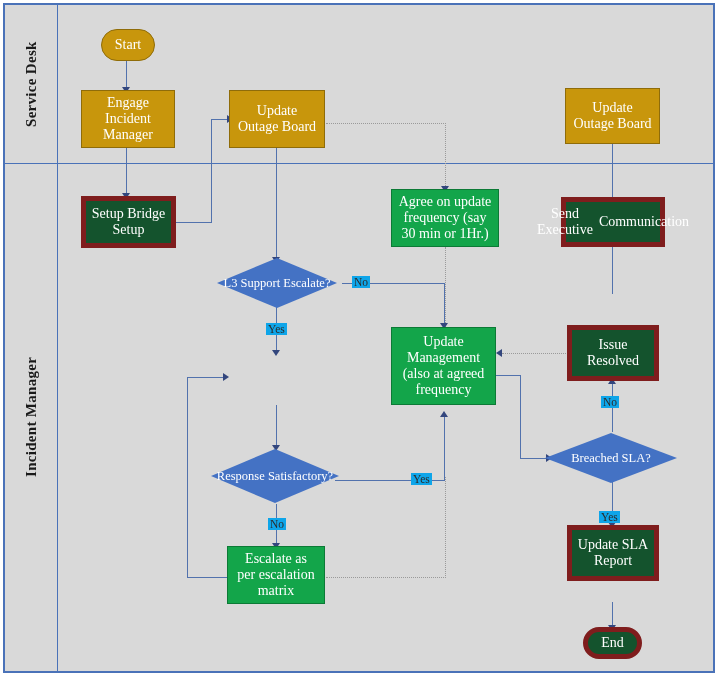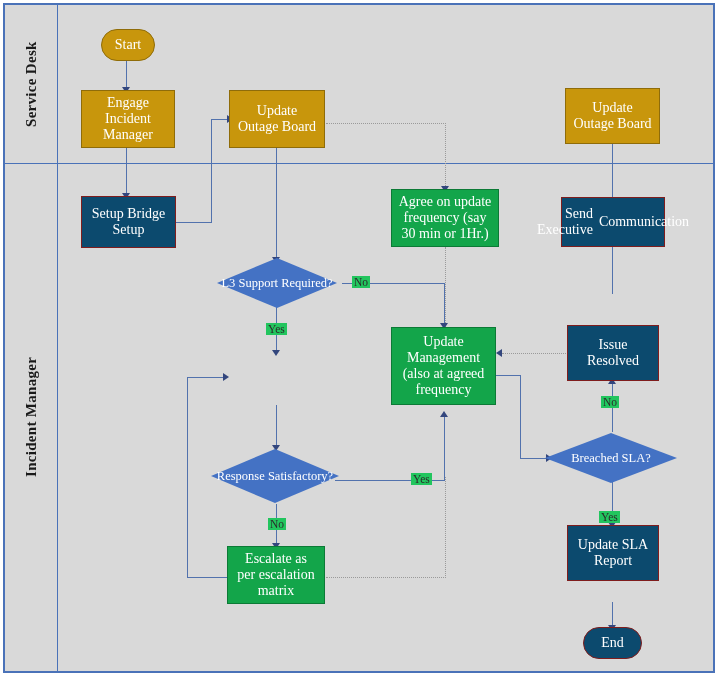--- a/index.html
+++ b/index.html
@@ -18,21 +18,21 @@
               font-weight:bold;font-size:15px;color:#1a1a1a;letter-spacing:.3px;
               font-family:"Liberation Serif",serif;}
 
   
   .node{position:absolute;box-sizing:border-box;display:flex;align-items:center;
         justify-content:center;text-align:center;color:#ffffff;line-height:1.14;
         font-family:"Liberation Serif",serif;font-size:14px;}
   .node span{display:block;padding:0 3px;}
 
   .gold{background:#c8960c;border:1px solid #8f6c09;}
-  .blue{background:#0c4a6e;border:1px solid #7f1d1d;text-align:right;}
+  .blue{background:#14532d;border:5px solid #7f1d1d;}
   .green{background:#13a54a;border:1px solid #0c7a36;}
 
   .pill{border-radius:18px;}
 
   
   .diamond{position:absolute;}
   .diamond .dshape{position:absolute;inset:0;background:#4472c4;
      clip-path:polygon(50% 0%,100% 50%,50% 100%,0% 50%);}
   .diamond .dtext{position:absolute;inset:0;display:flex;align-items:center;
      justify-content:center;text-align:center;color:#fff;font-size:12.5px;
@@ -48,21 +48,21 @@
   .arrow{position:absolute;width:0;height:0;}
   .ar-down{border-left:4px solid transparent;border-right:4px solid transparent;
            border-top:6px solid #33467d;}
   .ar-up{border-left:4px solid transparent;border-right:4px solid transparent;
          border-bottom:6px solid #33467d;}
   .ar-right{border-top:4px solid transparent;border-bottom:4px solid transparent;
             border-left:6px solid #33467d;}
   .ar-left{border-top:4px solid transparent;border-bottom:4px solid transparent;
            border-right:6px solid #33467d;}
 
-  .elabel{position:absolute;font-size:11.5px;color:#2b2b2b;background:#22c55e;
+  .elabel{position:absolute;font-size:11.5px;color:#2b2b2b;background:#0ea5e9;
           padding:0 2px;font-family:"Liberation Serif",serif;white-space:nowrap;}
 </style>
 </head>
 <body>
 
 <div id="stage">
   <div id="frame">
 
     <div class="header-divider" style="left:52px;"></div>
     <div class="lane-divider" style="top:158px;"></div>
@@ -179,21 +179,21 @@
     <div class="node blue" style="left:556px;top:192px;width:104px;height:50px;">
       <span>Send Executive</span>
       <span>Communication</span>
     </div>
 
     <div class="diamond" style="left:212px;top:253px;width:120px;height:50px;">
       <div class="dshape"></div>
       <div class="dtext">
         <div>
           <span>L3 Support</span>
-          <span>Required?</span>
+          <span>Escalate?</span>
         </div>
       </div>
     </div>
 
     <div class="node green" style="left:386px;top:322px;width:105px;height:78px;flex-direction:column;">
       <span>Update</span>
       <span>Management</span>
       <span>(also at agreed</span>
       <span>frequency</span>
     </div>

